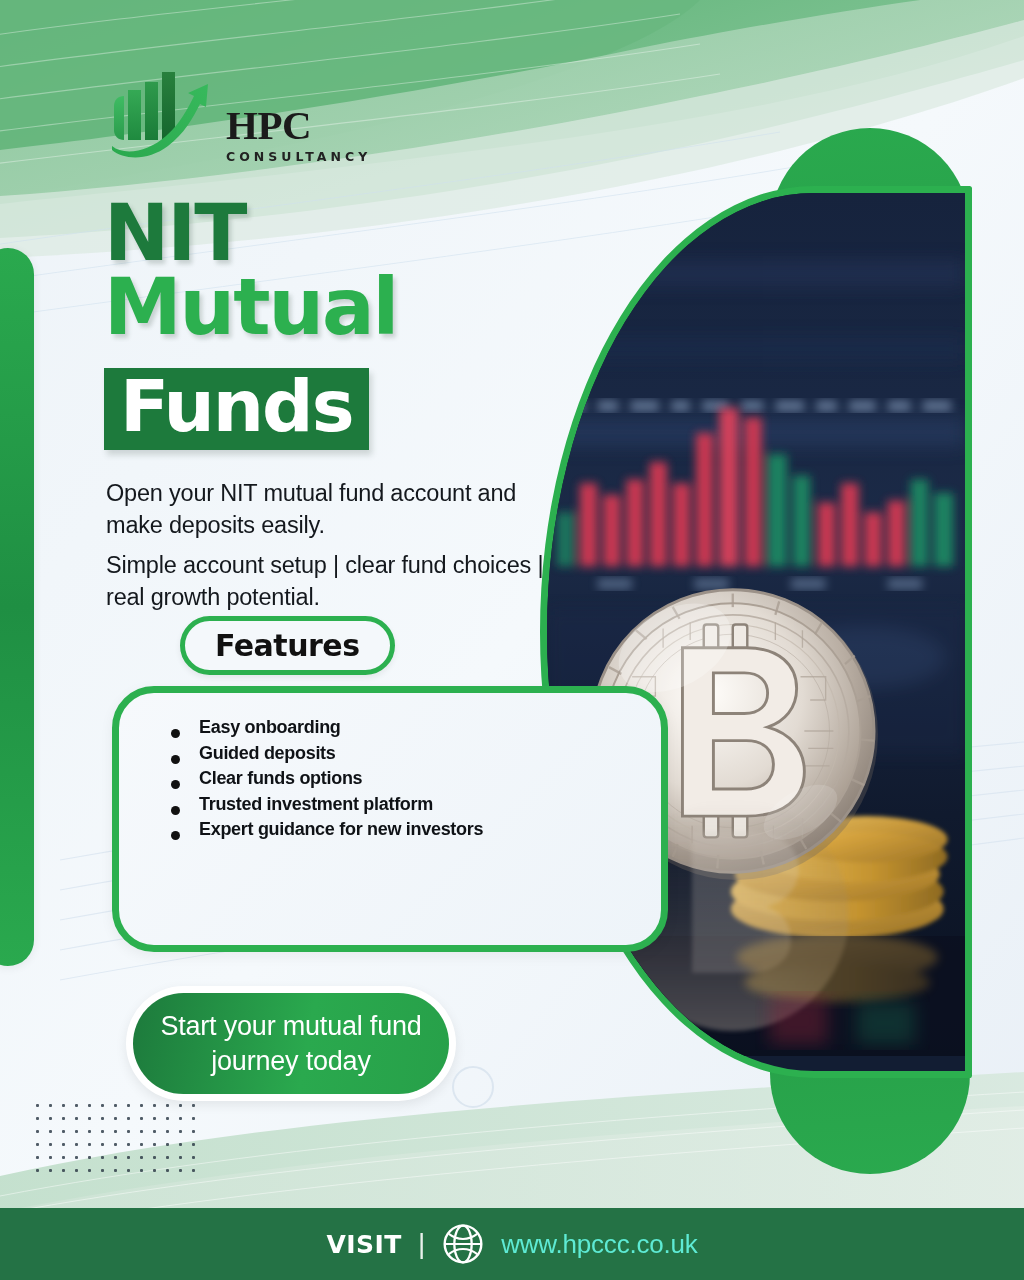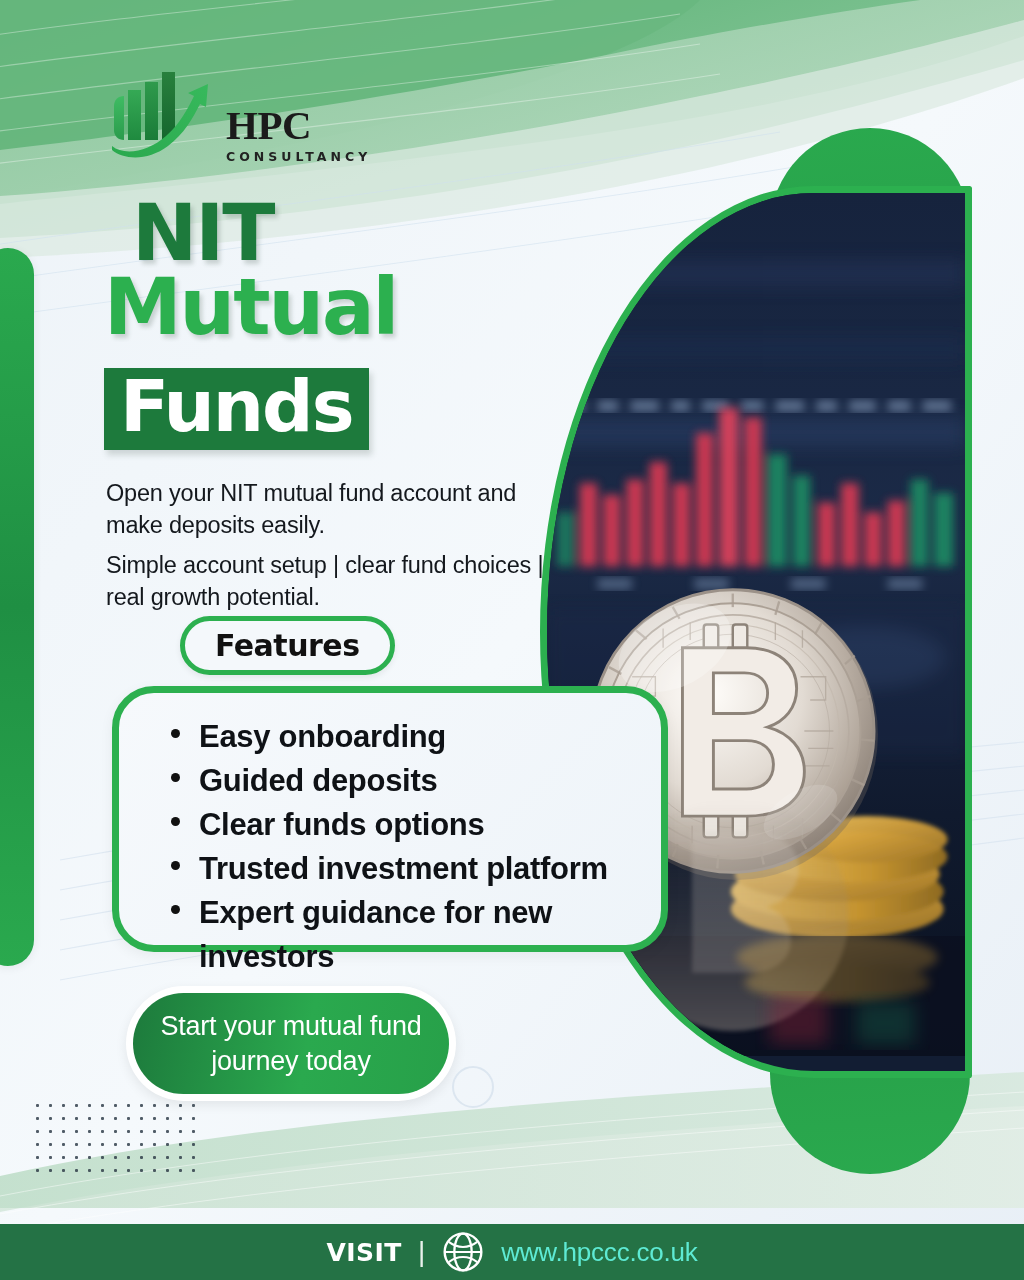--- a/index.html
+++ b/index.html
@@ -80,21 +80,21 @@
   }
 
   
   .headline { position:absolute; left:104px; top:198px; width:470px; }
   .h-nit, .h-mutual {
     font-family:"DejaVu Sans", sans-serif;
     font-weight:700; letter-spacing:-2px;
     line-height:.92;
     text-shadow:3px 4px 4px rgba(60,80,70,.22);
   }
-  .h-nit   { font-size:78px; color:#1d7a3c;margin-left:28px; }
+  .h-nit   { font-size:78px; color:#1d7a3c; }
   .h-mutual{ font-size:78px; color:#2cb04f; margin-top:2px; }
   .h-funds-wrap {
     display:inline-block;
     margin-top:24px;
     background:#1d7a3c;
     padding:4px 16px 10px 16px;
     box-shadow:3px 5px 6px rgba(60,80,70,.2);
   }
   .h-funds {
     font-family:"DejaVu Sans", sans-serif;
@@ -142,21 +142,21 @@
     background:linear-gradient(135deg,#f6f9fc 0%,#eef4f9 100%);
     box-shadow:0 4px 14px rgba(0,0,0,.06);
   }
   .features-list {
     list-style:none;
     margin:22px 0 0 48px;
     padding:0;
   }
   .features-list li {
     position:relative;
-    font-size:31px;
+    font-size:18px;
     line-height:1.42;
     color:#0f1216;
     font-weight:600;
     padding-left:32px;
     letter-spacing:-.3px;
     font-family:"Liberation Sans", sans-serif;
   }
   .features-list li::before {
     content:"";
     position:absolute;
@@ -209,21 +209,21 @@
     border-bottom-right-radius:4px;
     overflow:hidden;
     background:#121d33;
   }
   .panel-inner { position:absolute; inset:0; }
 
   
   .footer {
     position:absolute;
     left:0; bottom:0;
-    width:1024px; height:56px;
+    width:1024px; height:72px;
     background:#247245;
     display:flex;
     align-items:center;
     justify-content:center;
     gap:16px;
   }
   .footer-visit {
     font-size:25px; font-weight:700; color:#fff;
     letter-spacing:.5px;
     font-family:"DejaVu Sans", sans-serif;

